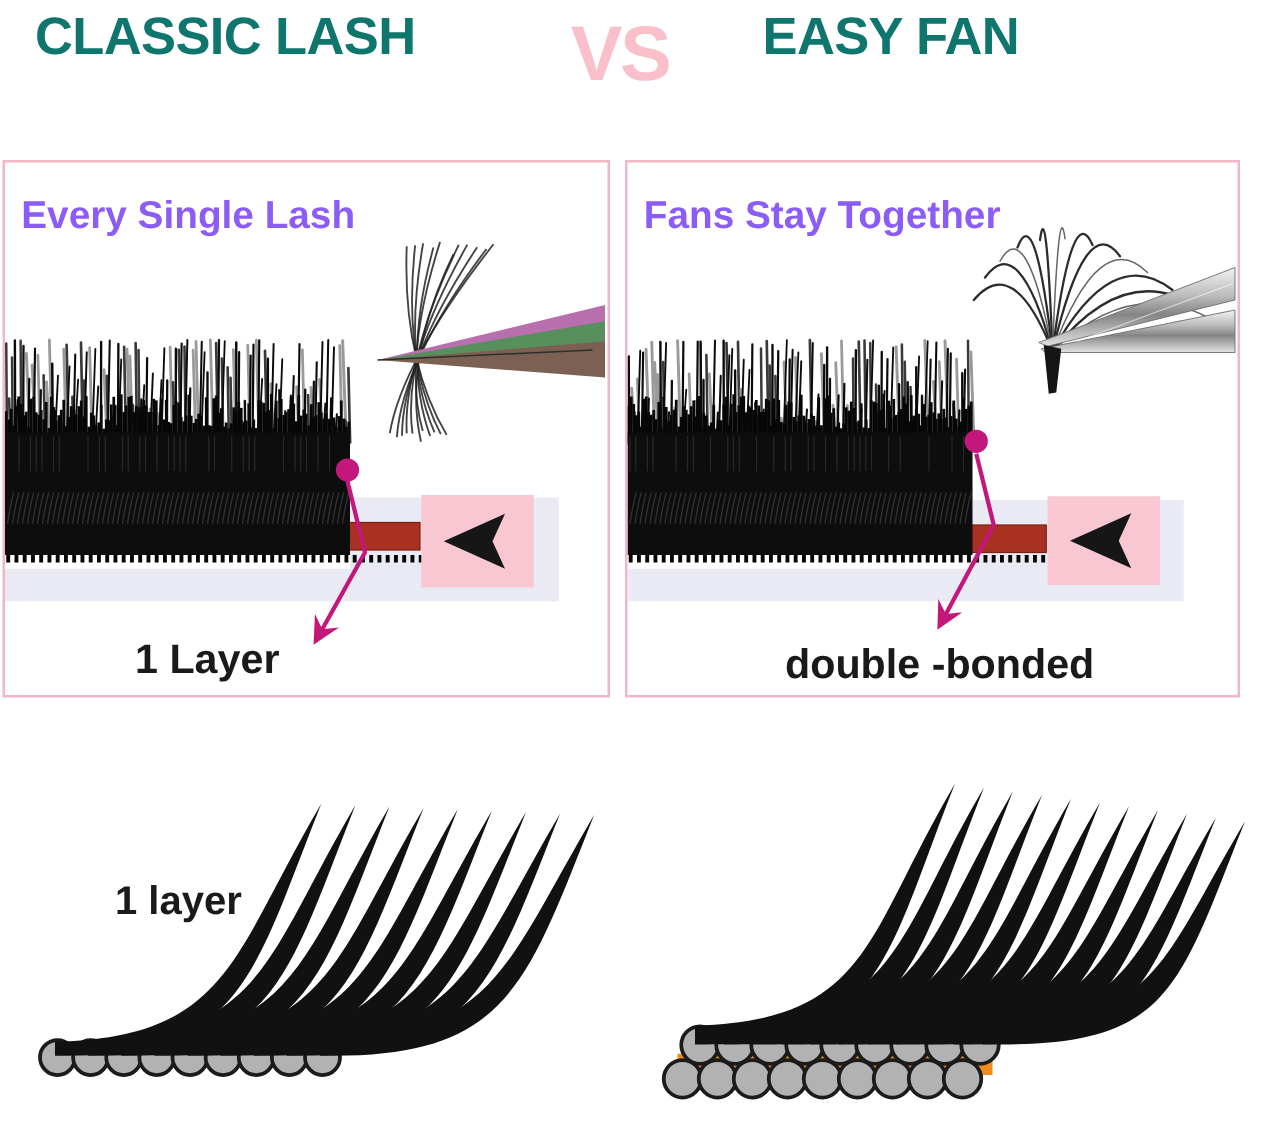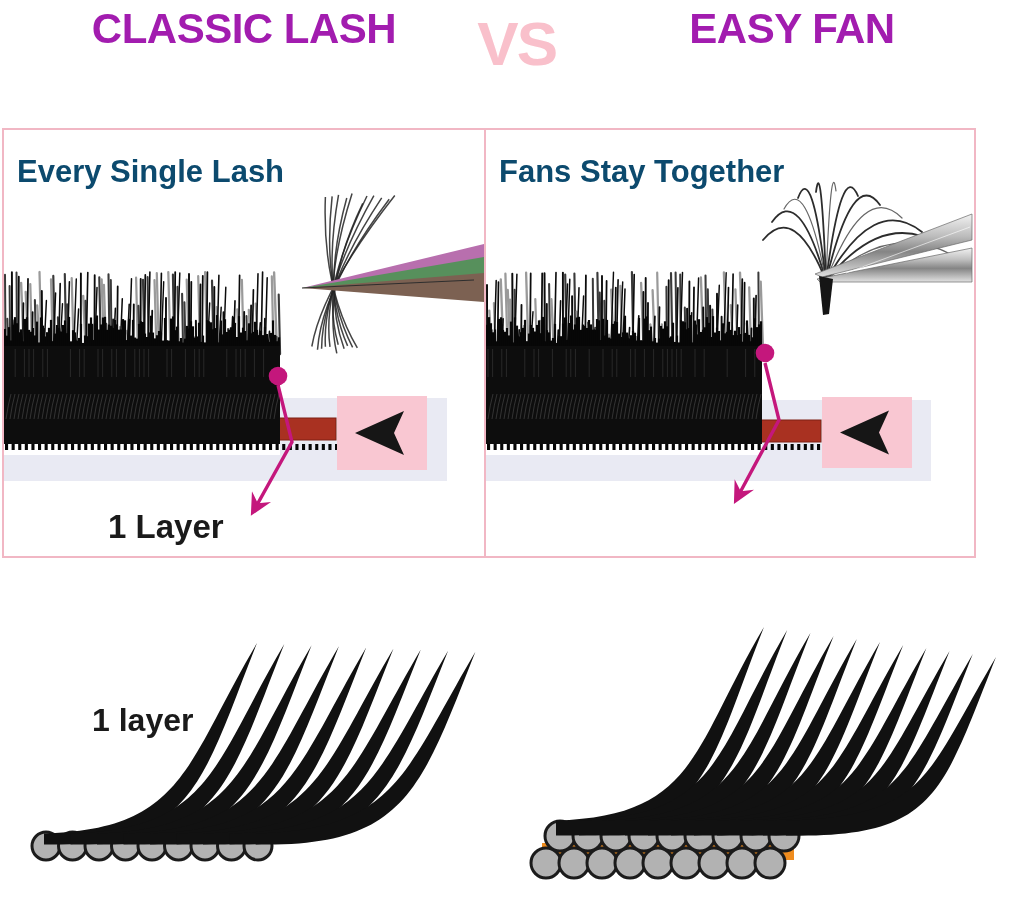--- a/index.html
+++ b/index.html
@@ -2,33 +2,33 @@
 <html style="--vs-pink: #f9c0cb; --panel-border: #f1b7c4;"><head>
 <meta charset="utf-8">
 <style>
   html,body{margin:0;padding:0;background:#ffffff;}
   .canvas{
     position:relative;width:1024px;height:905px;background:#ffffff;overflow:hidden;
     font-family:"Liberation Sans", sans-serif;color:#161616;
   }
   
   .title{position:absolute;font-weight:700;font-size:42px;line-height:45px;
-         text-align:center;letter-spacing:-.5px;color:#a21caf;}
+         text-align:left;letter-spacing:-.5px;color:#0f766e;}
   .title-left{left:28px;top:6px;width:432px;}
   .title-right{left:610px;top:6px;width:364px;}
-  .vs{position:absolute;left:436px;top:8px;width:120px;text-align:right;
+  .vs{position:absolute;left:436px;top:8px;width:120px;text-align:center;
       font-weight:700;font-size:62px;letter-spacing:-2px;color:var(--vs-pink,#f9c0cb);}
   
   .panel{position:absolute;top:128px;height:426px;background:#fff;
          border:2px solid var(--panel-border,#f1b7c4);}
   .panel-left{left:2px;width:482px;}
-  .panel-right{left:484px;width:488px;}
+  .panel-right{left:500px;width:488px;}
   .panel svg{position:absolute;left:0;top:0;}
   .caption{position:absolute;left:13px;top:24px;font-weight:700;font-size:31px;
-           color:#0c4a6e;white-space:nowrap;z-index:5;}
+           color:#8b5cf6;white-space:nowrap;z-index:5;}
   .annotation{position:absolute;font-weight:700;font-size:33px;color:#1a1a1a;
               white-space:nowrap;z-index:5;}
   .annotation-left{left:104px;top:378px;}
   .annotation-right{left:126px;top:382px;}
   
   .diagram-svg{position:absolute;}
   #svg-bottom-left{left:8px;top:608px;}
   #svg-bottom-right{left:512px;top:600px;}
   .d-label{position:absolute;font-weight:700;font-size:32px;color:#1a1a1a;z-index:5;}
   .d-label-left{left:92px;top:702px;}
@@ -849,20 +849,21 @@
             <stop offset="100%" stop-color="#e2e2e2"></stop>
           </linearGradient>
         </defs>
         <g>
           <polygon points="329,144 486,84 486,110 336,147" fill="url(#silverG)" stroke="#6a6a6a" stroke-width="0.7"></polygon>
           <polygon points="331,149 486,118 486,152 334,152" fill="url(#silverG)" stroke="#6a6a6a" stroke-width="0.7"></polygon>
           <line x1="360" y1="143" x2="484" y2="97" stroke="#ffffff" stroke-width="1" opacity="0.6"></line>
         </g>
         <polygon points="333,146 347,149 343,184 337,185" fill="#151515"></polygon>
       </svg>
+    <div class="annotation annotation-right">double -bonded</div>
   </div>
 
   <div class="d-label d-label-left">1 layer</div>
   <svg id="svg-bottom-left" class="diagram-svg" width="500" height="292" viewBox="0 0 500 292">
       <g>
         <circle cx="38" cy="238" r="14" fill="#b2b2b2" stroke="#1b1b1b" stroke-width="3"></circle>
         <circle cx="64.5" cy="238" r="14" fill="#b2b2b2" stroke="#1b1b1b" stroke-width="3"></circle>
         <circle cx="91" cy="238" r="14" fill="#b2b2b2" stroke="#1b1b1b" stroke-width="3"></circle>
         <circle cx="117.5" cy="238" r="14" fill="#b2b2b2" stroke="#1b1b1b" stroke-width="3"></circle>
         <circle cx="144" cy="238" r="14" fill="#b2b2b2" stroke="#1b1b1b" stroke-width="3"></circle>

